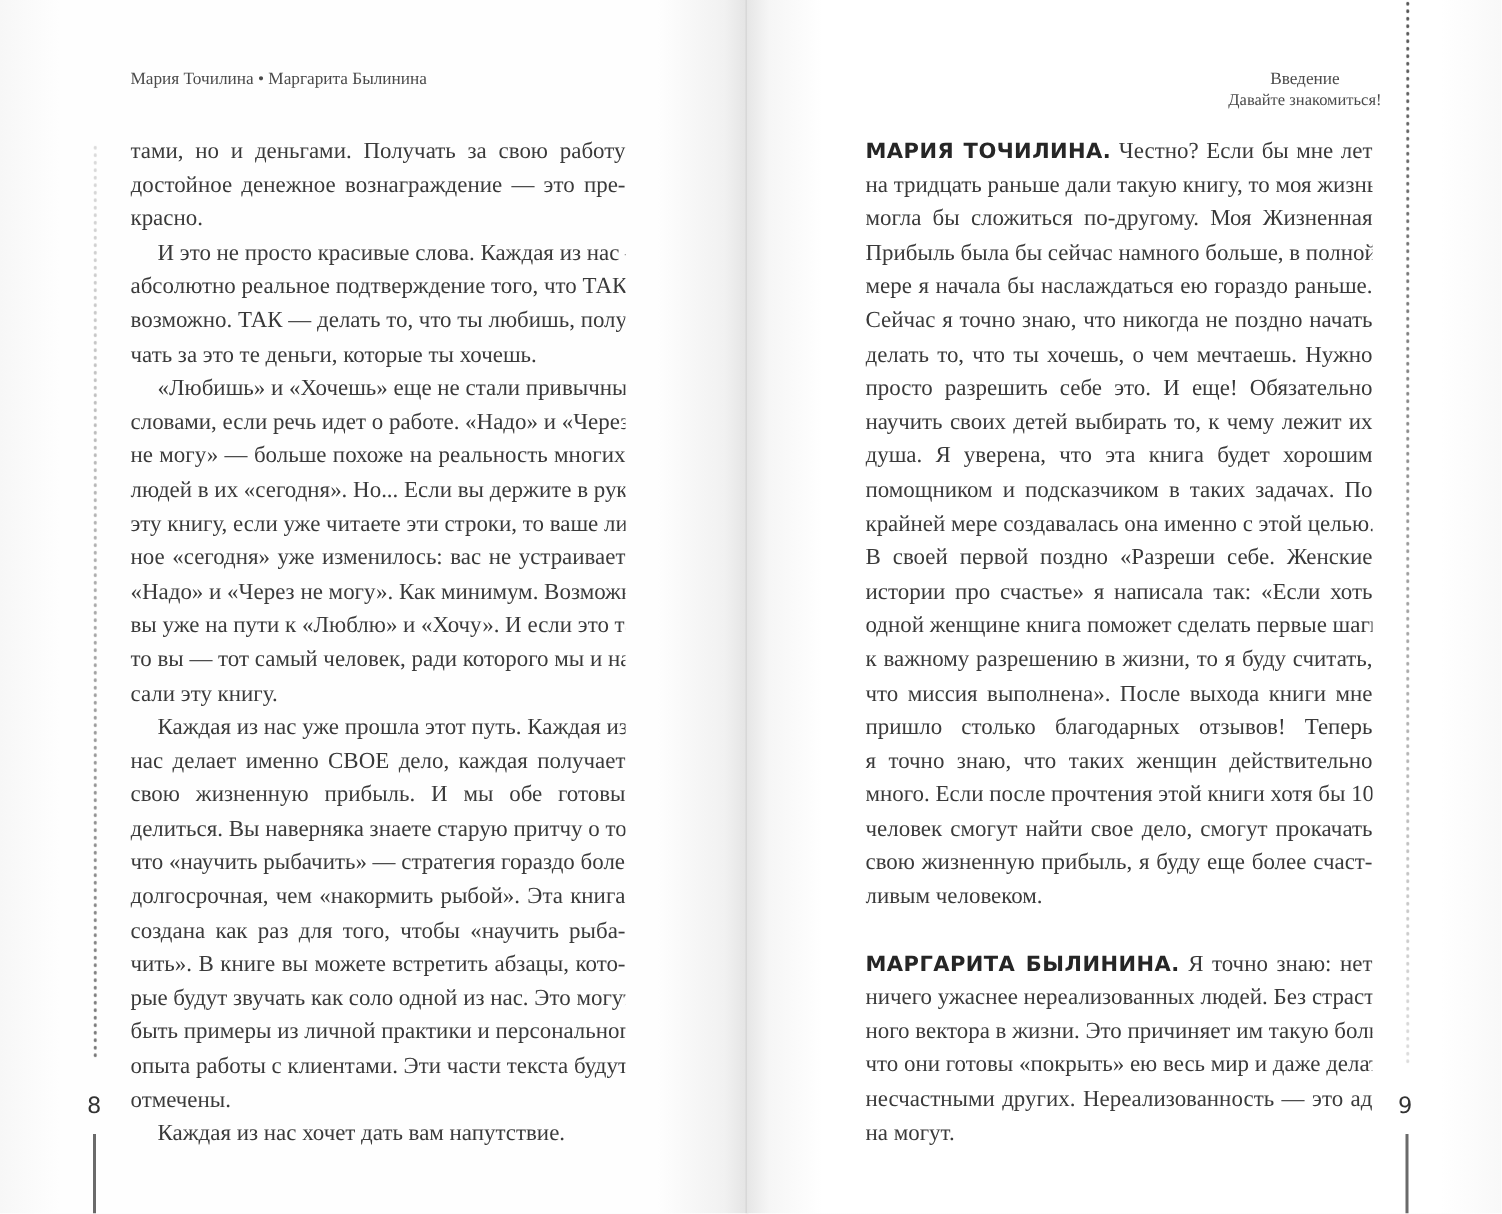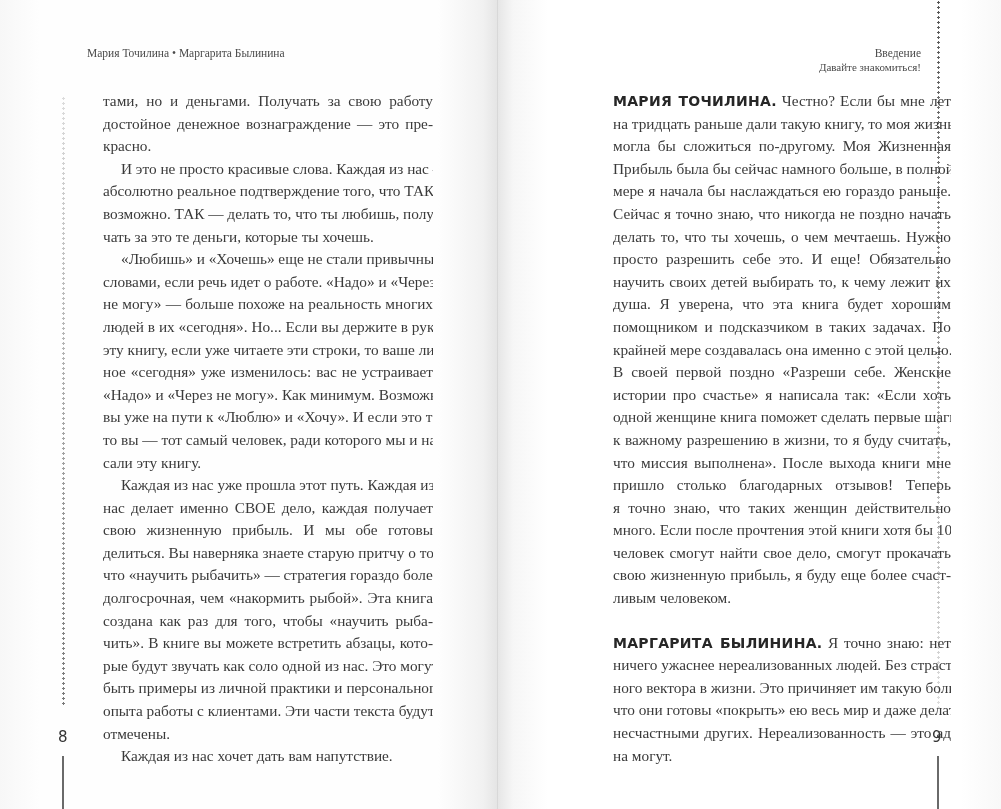--- a/index.html
+++ b/index.html
@@ -9,26 +9,26 @@
     font-family:"Liberation Serif","DejaVu Serif",serif;
     color:#3a3a3a;
   }
   .page { position:absolute; top:0; height:809px; }
   .page-left { left:0; width:498px; background:linear-gradient(to right,#f7f7f7 0%,#fefefe 8%,#fefefe 88%,#f1f1f1 97%,#e4e4e4 100%); }
   .page-right { left:498px; width:503px; background:linear-gradient(to right,#e6e6e6 0%,#f6f6f6 3%,#ffffff 10%,#ffffff 92%,#f8f8f8 100%); }
   .gutter { position:absolute; left:497px; top:0; width:2px; height:809px; background:#d8d8d8; }
 
   .running-head { position:absolute; font-size:11.5px; color:#4a4a4a; line-height:14px;text-align:center; }
   .rh-left { left:87px; top:46px; }
-  .rh-right { right:80px; top:46px; text-align:right; }
+  .rh-right { right:80px; top:46px; }
   .rh-right .sub { font-size:11px; display:block; }
 
   .text-block { position:absolute; font-size:15.3px; line-height:22.6px; }
-  .tb-left { left:87px; top:90px; width:330px;margin-left:16px; }
-  .tb-right { left:577px; top:90px; width:338px;margin-left:36px; }
+  .tb-left { left:87px; top:90px; width:330px; }
+  .tb-right { left:577px; top:90px; width:338px; }
   .ln { display:block; text-align:justify; text-align-last:justify; white-space:nowrap; height:22.6px; overflow:hidden; }
   .ln.last { text-align-last:left; }
   .ln.indent { text-indent:18px; }
   .para-gap { height:22px; display:block; }
   .speaker { font-family:"DejaVu Sans","Liberation Sans",sans-serif; font-weight:bold; font-size:14px; color:#262626; letter-spacing:0.3px; }
 
   .dots { position:absolute; width:3px; }
   .dots-left { left:62px; top:96px; height:610px;
     background-image:radial-gradient(circle,#777 1px,transparent 1.3px);
     background-size:3px 5px;

